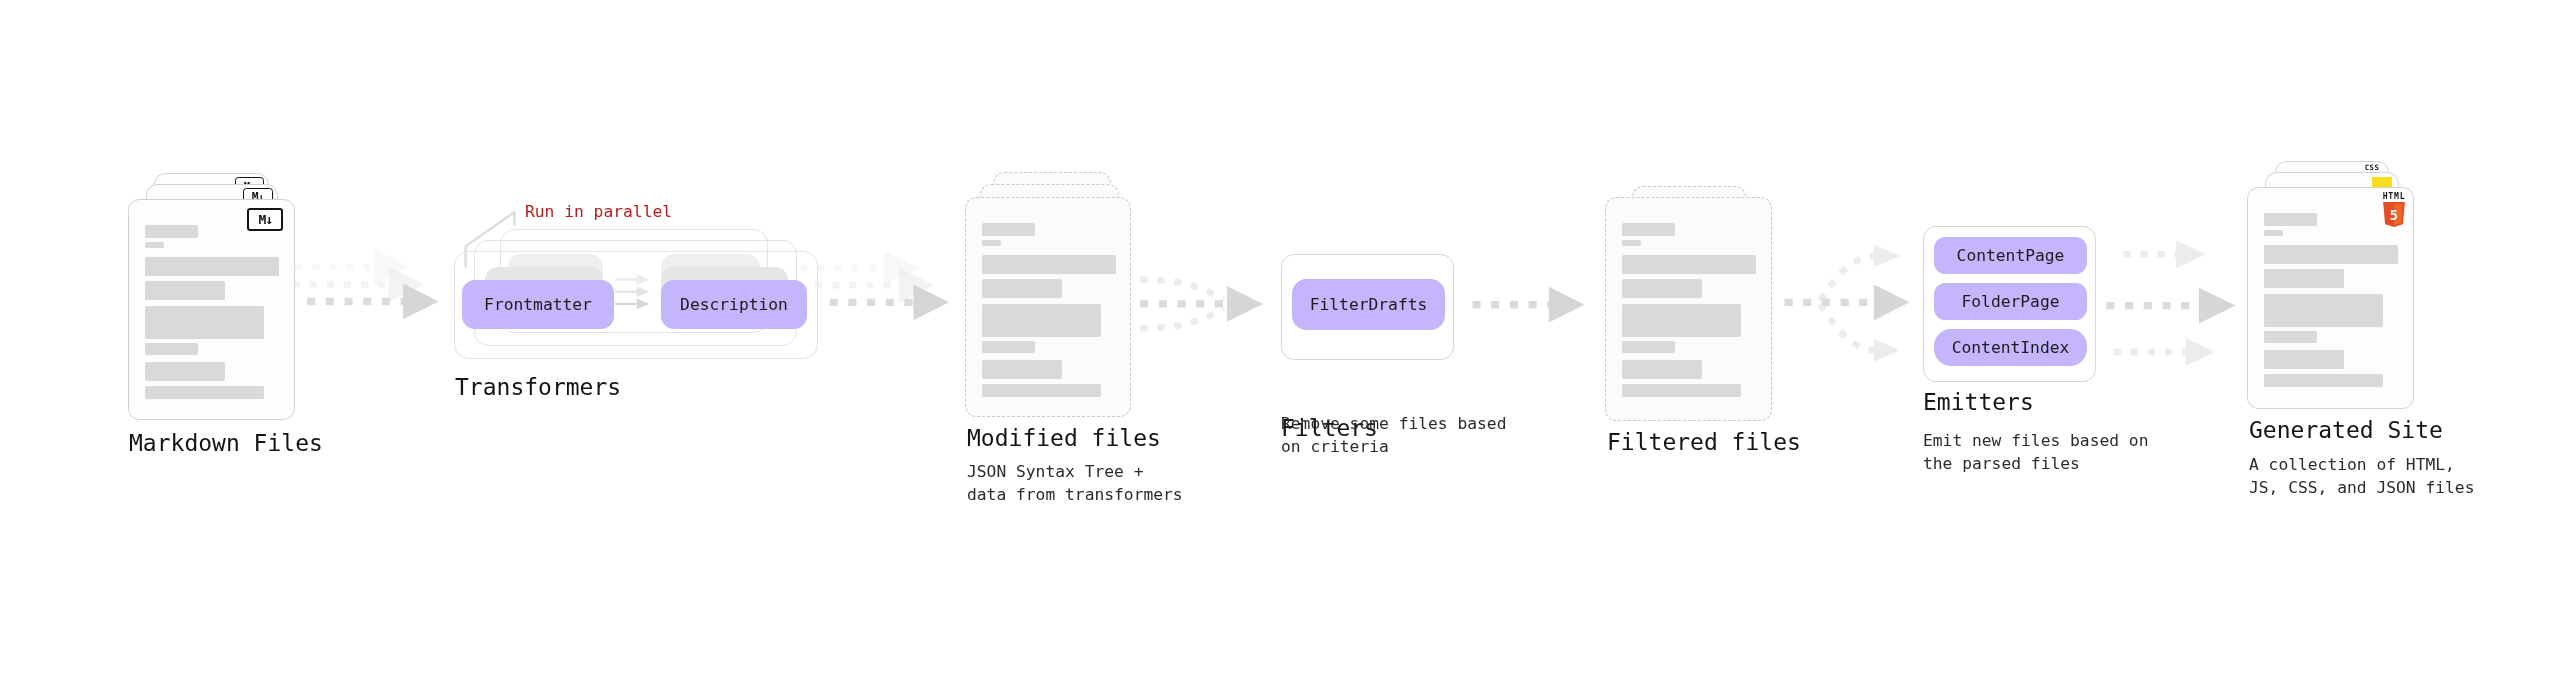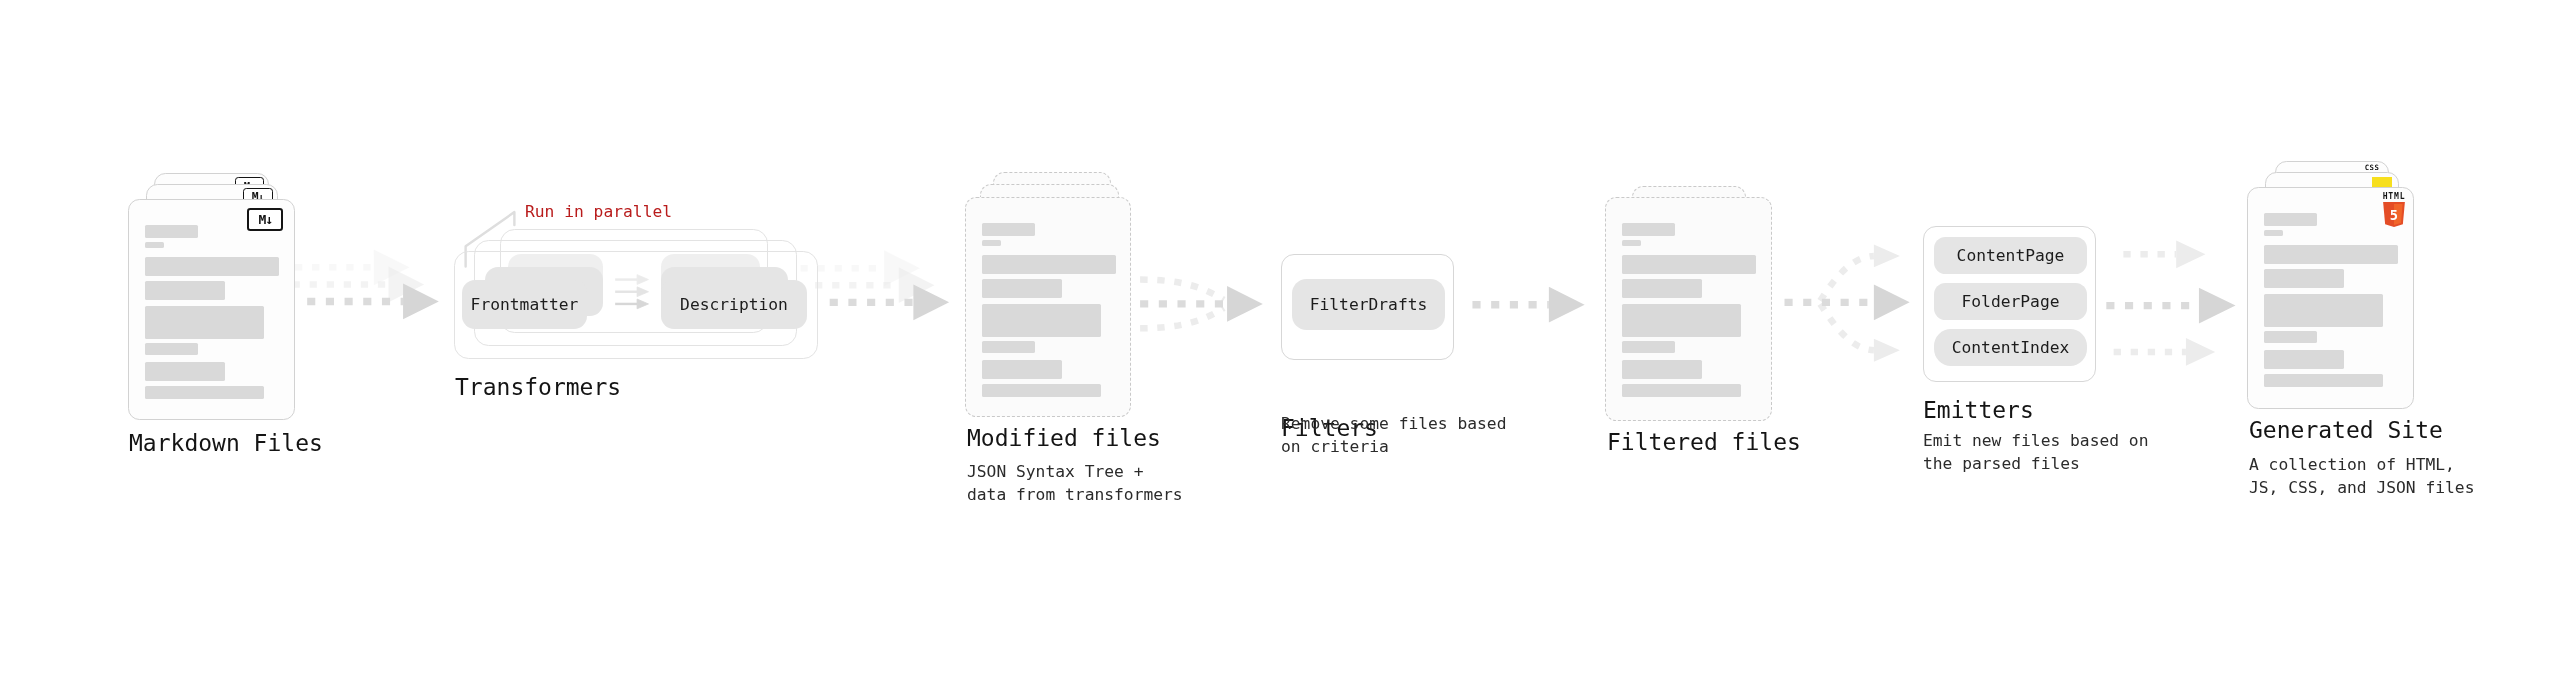--- a/index.html
+++ b/index.html
@@ -11,21 +11,21 @@
   .doc.dashed{border:1.6px dashed #c9c9c9;background:#fbfbfb;}
   .doc-lines{position:absolute;inset:0;}
   .bar{position:absolute;background:#d9d9d9;border-radius:1.6px;}
 
   
   .md-badge{position:absolute;background:#fff;border:2.4px solid #141414;border-radius:3.3px;
             display:flex;align-items:center;justify-content:center;
             font-weight:700;color:#141414;letter-spacing:-0.8px;}
 
   
-  .pill{position:absolute;box-sizing:border-box;background:#e5e5e5;border-radius:13px;
+  .pill{position:absolute;box-sizing:border-box;background:#c4b5fd;border-radius:13px;
         display:flex;align-items:center;justify-content:center;
         font-size:16.3px;color:#1c1c1c;white-space:nowrap;}
   .pill.g1{background:#e5e5e5;}
   .pill.g2{background:#efefef;}
   .frame{position:absolute;box-sizing:border-box;border:1.6px solid #e3e3e3;border-radius:14.6px;}
   .panel{position:absolute;box-sizing:border-box;border:1.6px solid #d7d7d7;border-radius:13px;background:#fff;}
 
   
   .title{position:absolute;font-size:23px;color:#141414;white-space:nowrap;}
   .sub{position:absolute;font-size:16.3px;line-height:23px;color:#2b2b2b;white-space:pre-line;}
@@ -151,21 +151,21 @@
   <div class="title" style="left:129px;top:430px;">Markdown Files</div>
 
   <div class="callout-text" style="left:525px;top:202px;">Run in parallel</div>
 
   <div class="frame" style="left:500px;top:229px;width:268px;height:104px;"></div>
   <div class="frame" style="left:474px;top:240px;width:323px;height:106px;"></div>
   <div class="frame" style="left:454px;top:251px;width:364px;height:108px;"></div>
 
   <div class="pill g2" style="left:508px;top:254px;width:95px;height:49px;"></div>
   <div class="pill g1" style="left:485px;top:267px;width:118px;height:49px;"></div>
-  <div class="pill" style="left:462px;top:280px;width:125px;height:49px;">Frontmatter</div>
+  <div class="pill" style="left:462px;top:280px;width:152px;height:49px;">Frontmatter</div>
 
   <div class="pill g2" style="left:661px;top:254px;width:99px;height:49px;"></div>
   <div class="pill g1" style="left:661px;top:267px;width:127px;height:49px;"></div>
   <div class="pill" style="left:661px;top:280px;width:146px;height:49px;">Description</div>
 
   <div class="title" style="left:455px;top:374px;">Transformers</div>
 
   <div class="doc dashed" style="left:993px;top:172px;width:118px;height:49px;"></div>
   <div class="doc dashed" style="left:980px;top:184px;width:139px;height:49px;"></div>
   <div class="doc dashed" style="left:965px;top:197px;width:166px;height:220px;">
@@ -202,21 +202,21 @@
         <div class="bar" style="top: 162px; left: 16.3px; width: 80px; height: 18.7px;"></div>
         <div class="bar" style="top: 186px; left: 16.3px; width: 119px; height: 13px;"></div>
       </div>
   </div>
   <div class="title" style="left:1607px;top:429px;">Filtered files</div>
 
   <div class="panel" style="left:1923px;top:226px;width:173px;height:156px;"></div>
   <div class="pill" style="left:1934px;top:237px;width:153px;height:37px;border-radius:11.4px;">ContentPage</div>
   <div class="pill" style="left:1934px;top:283px;width:153px;height:37px;border-radius:11.4px;">FolderPage</div>
   <div class="pill" style="left:1934px;top:329px;width:153px;height:37px;border-radius:17px;">ContentIndex</div>
-  <div class="title" style="left:1923px;top:397px;text-align:right;">Emitters</div>
+  <div class="title" style="left:1923px;top:389px;text-align:right;">Emitters</div>
   <div class="sub" style="left:1923px;top:429px;">Emit new files based on
 the parsed files</div>
 
   <div class="doc" style="left:2275px;top:161px;width:114px;height:49px;">
     <div class="css-badge" style="left:87px;top:2.4px;">
       <span class="css-txt">CSS</span>
       <div class="css-bar"></div>
     </div>
   </div>
   <div class="doc" style="left:2265px;top:172px;width:134px;height:49px;">

